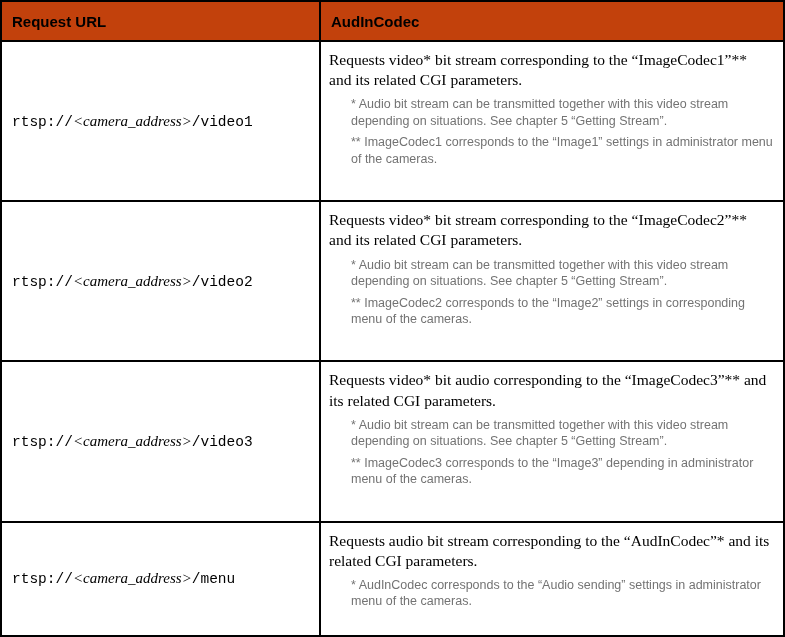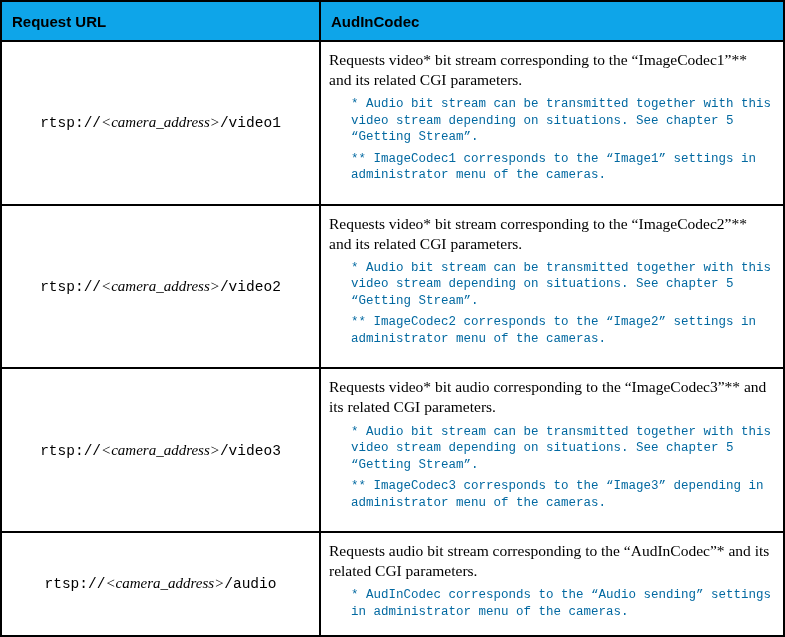--- a/index.html
+++ b/index.html
@@ -23,21 +23,21 @@
   table.rtsp-table {
     border-collapse: collapse;
     width: 100%;
     height: 100%;
     table-layout: fixed;
   }
   table.rtsp-table col.c1 { width: 318px; }
   table.rtsp-table col.c2 { width: auto; }
 
   thead th {
-    background: #0ea5e9;
+    background: #c2410c;
     border-right: 2px solid #000000;
     border-bottom: 2px solid #000000;
     text-align: left;
     font-family: "Liberation Sans", sans-serif;
     font-weight: bold;
     font-size: 15px;
     color: #000000;
     padding: 6px 8px 6px 10px;
     height: 26px;
     vertical-align: middle;
@@ -52,43 +52,42 @@
     color: #000000;
   }
   tbody td.last { border-right: none; }
   tbody tr.last-row td { border-bottom: none; }
 
   .url-cell {
     font-family: "Liberation Mono", monospace;
     font-size: 14.5px;
     white-space: nowrap;
     letter-spacing: 0px;
-    text-align: center;
   }
   .url-cell .var {
     font-family: "Liberation Serif", serif;
     font-style: italic;
     font-size: 15px;
   }
   .desc-cell {
     vertical-align: top;
     padding: 8px 10px 6px 8px;
   }
   .desc-main {
     font-family: "Liberation Serif", serif;
     font-size: 15.5px;
     line-height: 1.30;
     color: #000000;
     margin: 0 0 6px 0;
   }
   .desc-note {
-    font-family: Liberation Mono, monospace;
+    font-family: Liberation Sans, sans-serif;
     font-size: 12.5px;
     line-height: 1.32;
-    color: #0369a1;
+    color: #737373;
     margin: 0 0 5px 22px;
     text-indent: 0;
   }
   .desc-note:last-child { margin-bottom: 0; }
 </style>
 </head>
 <body>
 
 <div class="table-wrap">
   <table class="rtsp-table">
@@ -111,35 +110,35 @@
           <p class="desc-note">* Audio bit stream can be transmitted together with this video stream depending on situations. See chapter 5 “Getting Stream”.</p>
           <p class="desc-note">** ImageCodec1 corresponds to the “Image1” settings in administrator menu of the cameras.</p>
         </td>
       </tr>
 
       <tr>
         <td class="url-cell"><span>rtsp://</span><span class="var">&lt;camera_address&gt;</span><span>/video2</span></td>
         <td class="last desc-cell">
           <p class="desc-main">Requests video* bit stream corresponding to the “ImageCodec2”** and its related CGI parameters.</p>
           <p class="desc-note">* Audio bit stream can be transmitted together with this video stream depending on situations. See chapter 5 “Getting Stream”.</p>
-          <p class="desc-note">** ImageCodec2 corresponds to the “Image2” settings in administrator menu of the cameras.</p>
+          <p class="desc-note">** ImageCodec2 corresponds to the “Image2” settings in corresponding menu of the cameras.</p>
         </td>
       </tr>
 
       <tr>
         <td class="url-cell"><span>rtsp://</span><span class="var">&lt;camera_address&gt;</span><span>/video3</span></td>
         <td class="last desc-cell">
           <p class="desc-main">Requests video* bit audio corresponding to the “ImageCodec3”** and its related CGI parameters.</p>
           <p class="desc-note">* Audio bit stream can be transmitted together with this video stream depending on situations. See chapter 5 “Getting Stream”.</p>
           <p class="desc-note">** ImageCodec3 corresponds to the “Image3” depending in administrator menu of the cameras.</p>
         </td>
       </tr>
 
       <tr class="last-row">
-        <td class="url-cell"><span>rtsp://</span><span class="var">&lt;camera_address&gt;</span><span>/audio</span></td>
+        <td class="url-cell"><span>rtsp://</span><span class="var">&lt;camera_address&gt;</span><span>/menu</span></td>
         <td class="last desc-cell">
           <p class="desc-main">Requests audio bit stream corresponding to the “AudInCodec”* and its related CGI parameters.</p>
           <p class="desc-note">* AudInCodec corresponds to the “Audio sending” settings in administrator menu of the cameras.</p>
         </td>
       </tr>
 
     </tbody>
   </table>
 </div>
 

